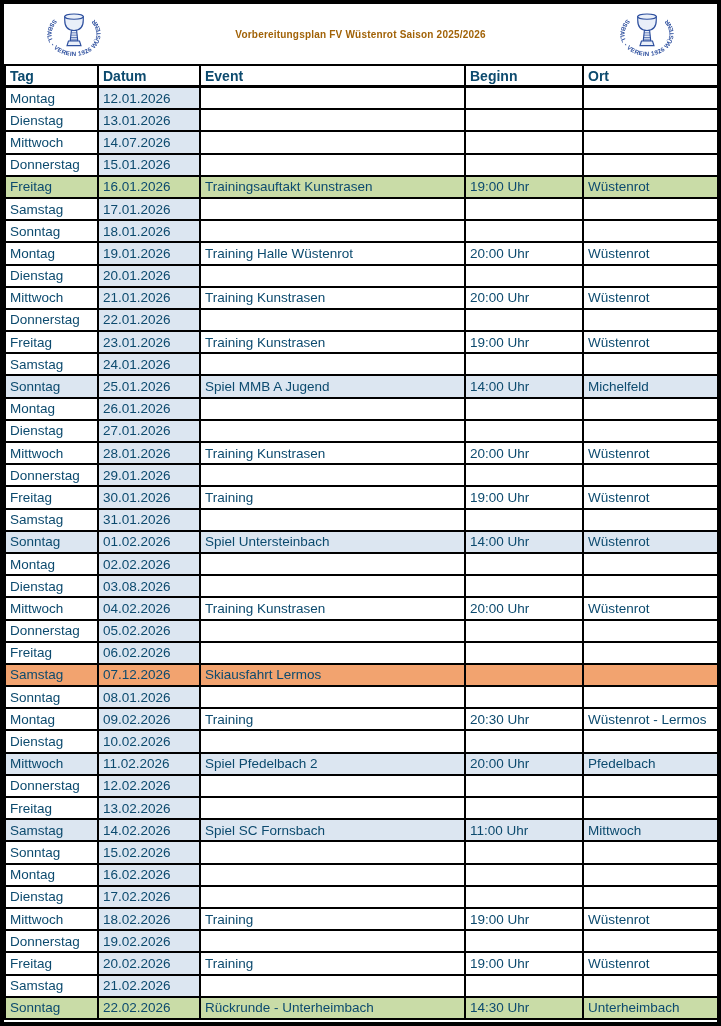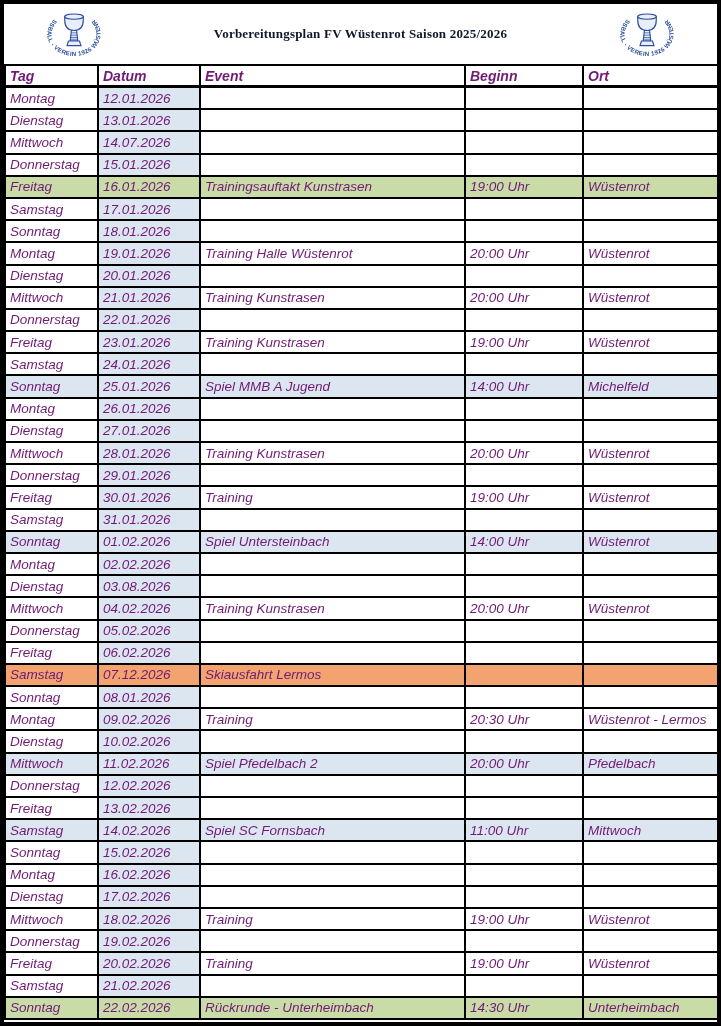--- a/index.html
+++ b/index.html
@@ -8,29 +8,28 @@
     border:4px solid #000;box-sizing:border-box;
     font-family:"Liberation Sans",sans-serif;
     overflow:hidden;position:relative;
   }
   
   .masthead{
     height:60px;display:flex;align-items:center;justify-content:space-between;
     padding:0 24px;box-sizing:border-box;background:#fff;
   }
   .masthead .title{
-    flex:1;text-align:center;font-size:13px;font-weight:bold;color:#0f172a;
+    flex:1;text-align:center;font-size:10px;font-weight:bold;color:#a16207;
     letter-spacing:.2px;
-    font-family:Liberation Serif, serif;
   }
   .logo{width:92px;height:58px;flex:0 0 auto;}
   
   table.schedule{
     width:713px;border-collapse:collapse;table-layout:fixed;
-    font-size:13.5px;color:#701a75;font-style:italic;
+    font-size:13.5px;color:#0c4a6e;
   }
   table.schedule th, table.schedule td{
     border:2px solid #000;
     padding:0 3px 0 4px;
     overflow:hidden;white-space:nowrap;
     height:20.2px;
     vertical-align:middle;
   }
   table.schedule th{
     text-align:left;font-size:14px;font-weight:bold;background:#fff;

